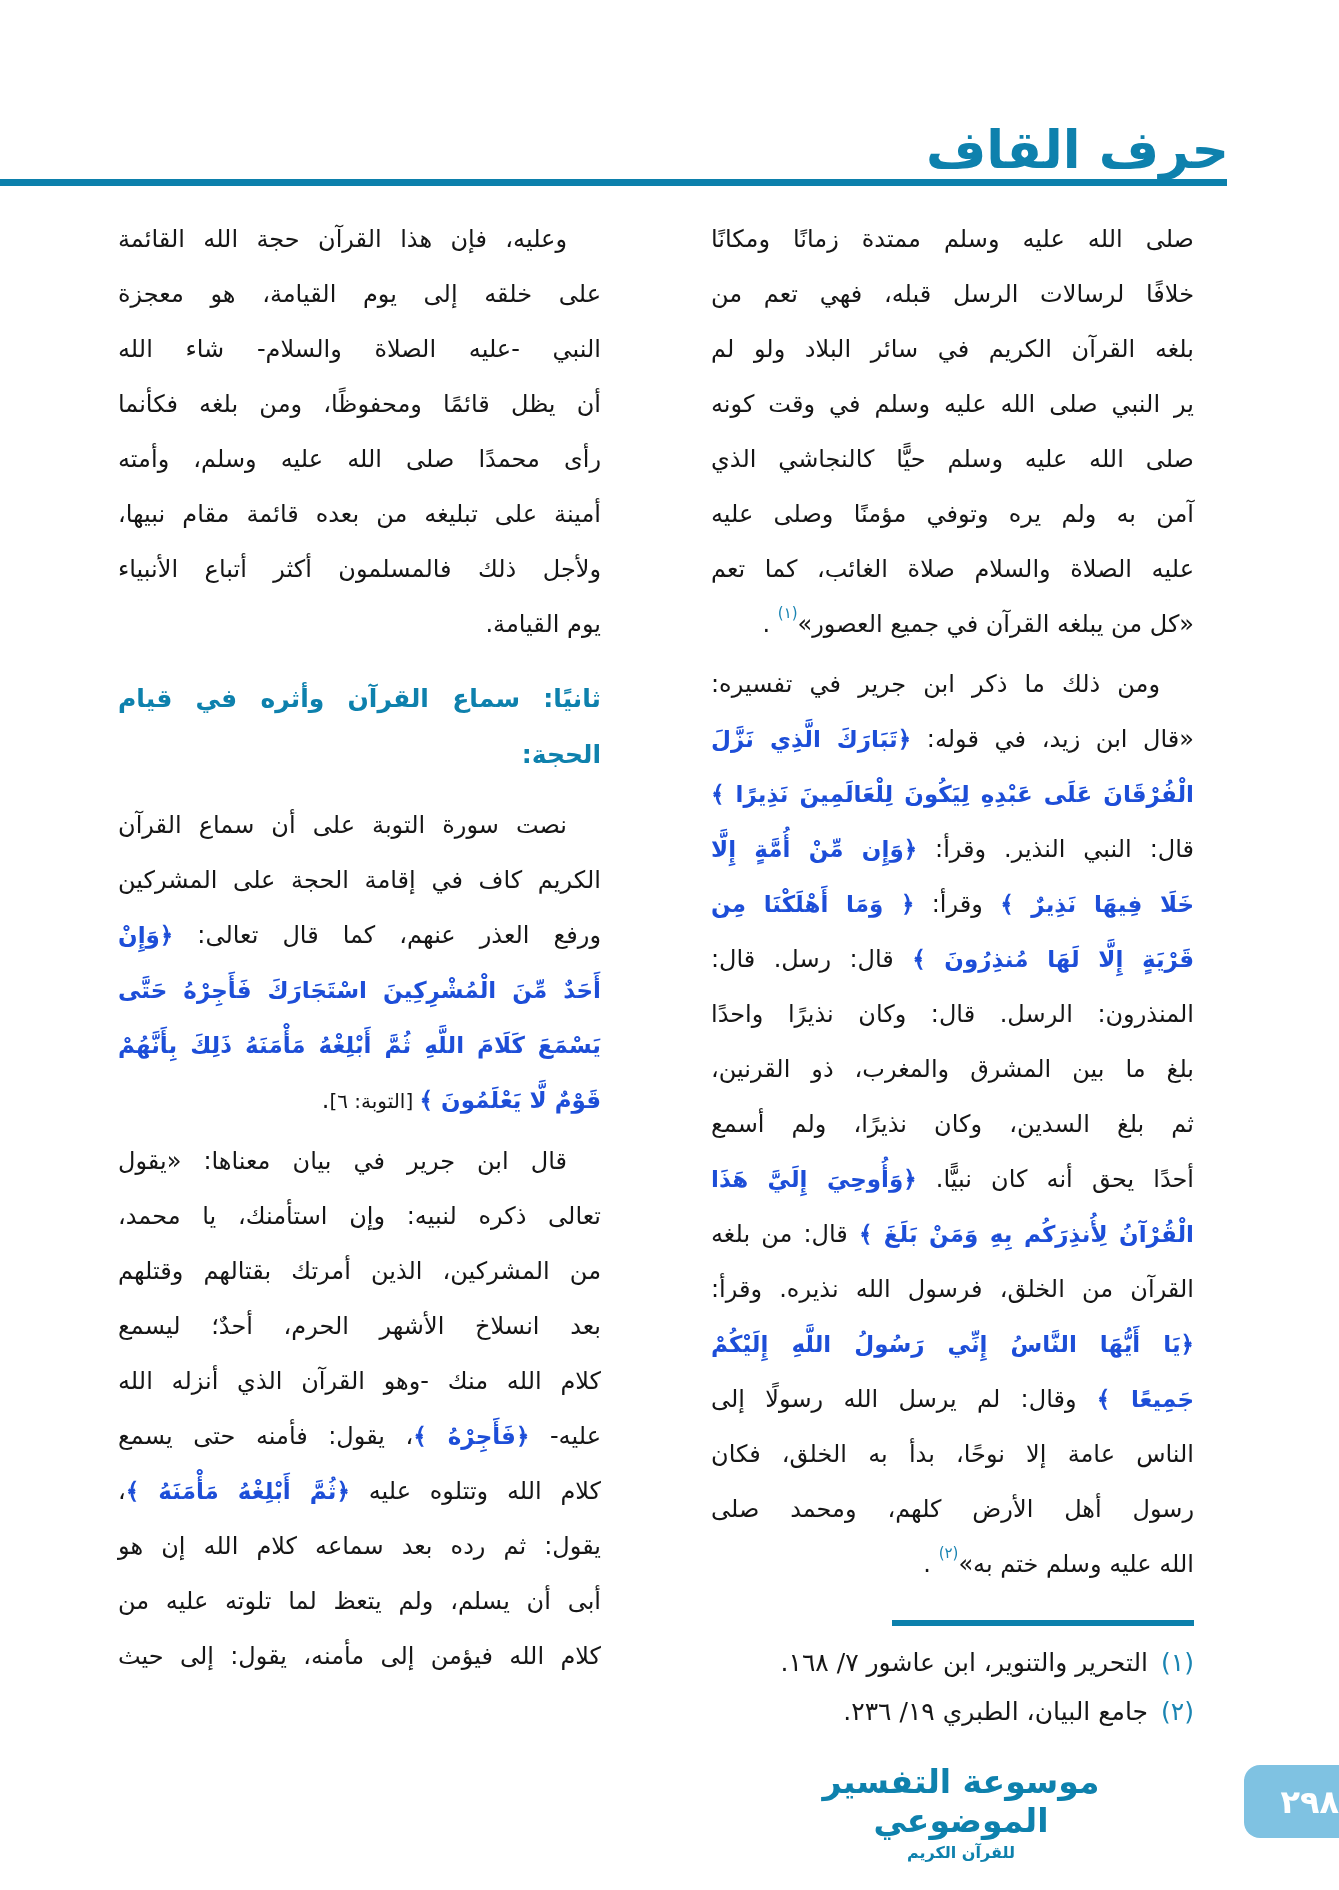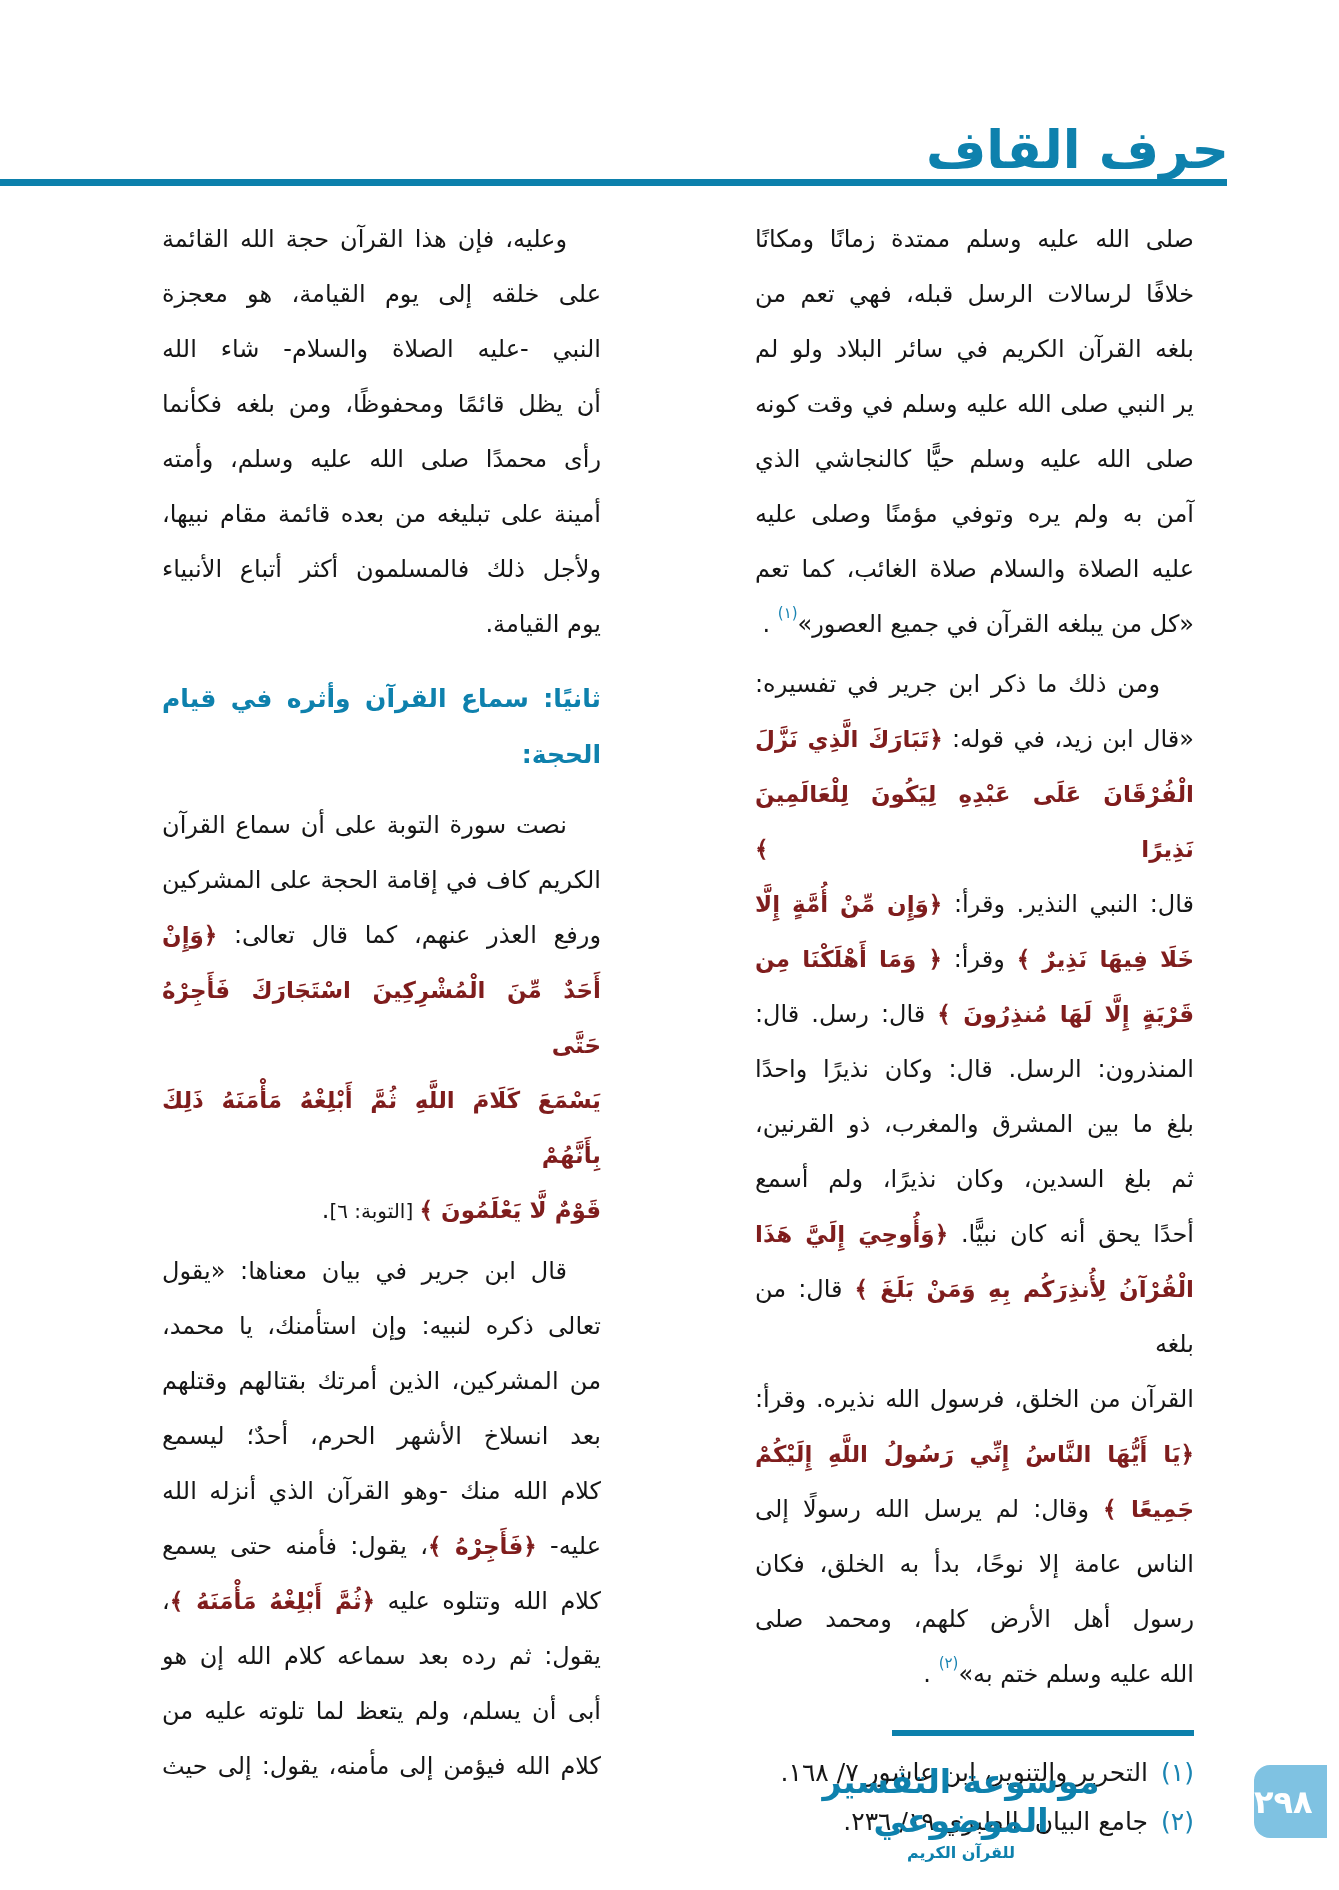--- a/index.html
+++ b/index.html
@@ -21,44 +21,44 @@
   
   .content {
     position:absolute; top:212px; right:145px; left:118px;
     display:flex; justify-content:space-between; align-items:flex-start;
   }
   .col { width:483px; }
   .line {
     font-size:24px; line-height:55px; min-height:55px; text-align:right;
     white-space:normal;
   }
-  .line.just { text-align:justify; text-align-last:justify;margin-left:44px; }
+  .line.just { text-align:justify; text-align-last:justify; }
   .line.indent { padding-right:34px; }
   .block.paragraph + .block.paragraph { margin-top:5px; }
   .block.heading { margin:19px 0 15px; }
   .heading .t { color:#0e81ad; font-weight:bold; font-size:25px; }
   .t { color:#161616; }
-  .q { color:#7f1d1d; font-weight:bold; font-size:23px; }
+  .q { color:#1d4ed8; font-weight:bold; font-size:23px; }
   .fn { color:#1a84b2; font-size:15px; vertical-align:14px; line-height:0; }
   .c { font-size:20px; }
   
   .fnsep { width:302px; height:6px; background:#0c80ac; margin:28px 0 12px; }
   .footnote { font-size:25px; line-height:49px; text-align:right; color:#161616; }
   .fmark { color:#1a84b2; margin-left:13px; }
   
   .footer-logo {
     position:absolute; top:1762px; right:178px; width:400px;
     text-align:center; color:#0e81ad;
   }
   .logo-main { font-size:33px; font-weight:bold; letter-spacing:-1px; }
   .logo-sub { font-size:16px; font-weight:bold; margin-top:3px; }
   .page-badge {
-    position:absolute; top:1765px; right:12px; width:73px; height:73px;
+    position:absolute; top:1765px; right:0; width:95px; height:73px;
     background:#7fc2e2; border-radius:16px 0 0 16px;
-    display:flex; align-items:center; justify-content:flex-end;
+    display:flex; align-items:center; justify-content:flex-start;
   }
   .page-num { color:#ffffff; font-size:32px; font-weight:bold; }
 </style>
 </head>
 <body>
 
 <div class="page">
 
   <div class="letter-title">حرف القاف</div>
   <div class="header-rule"></div>

